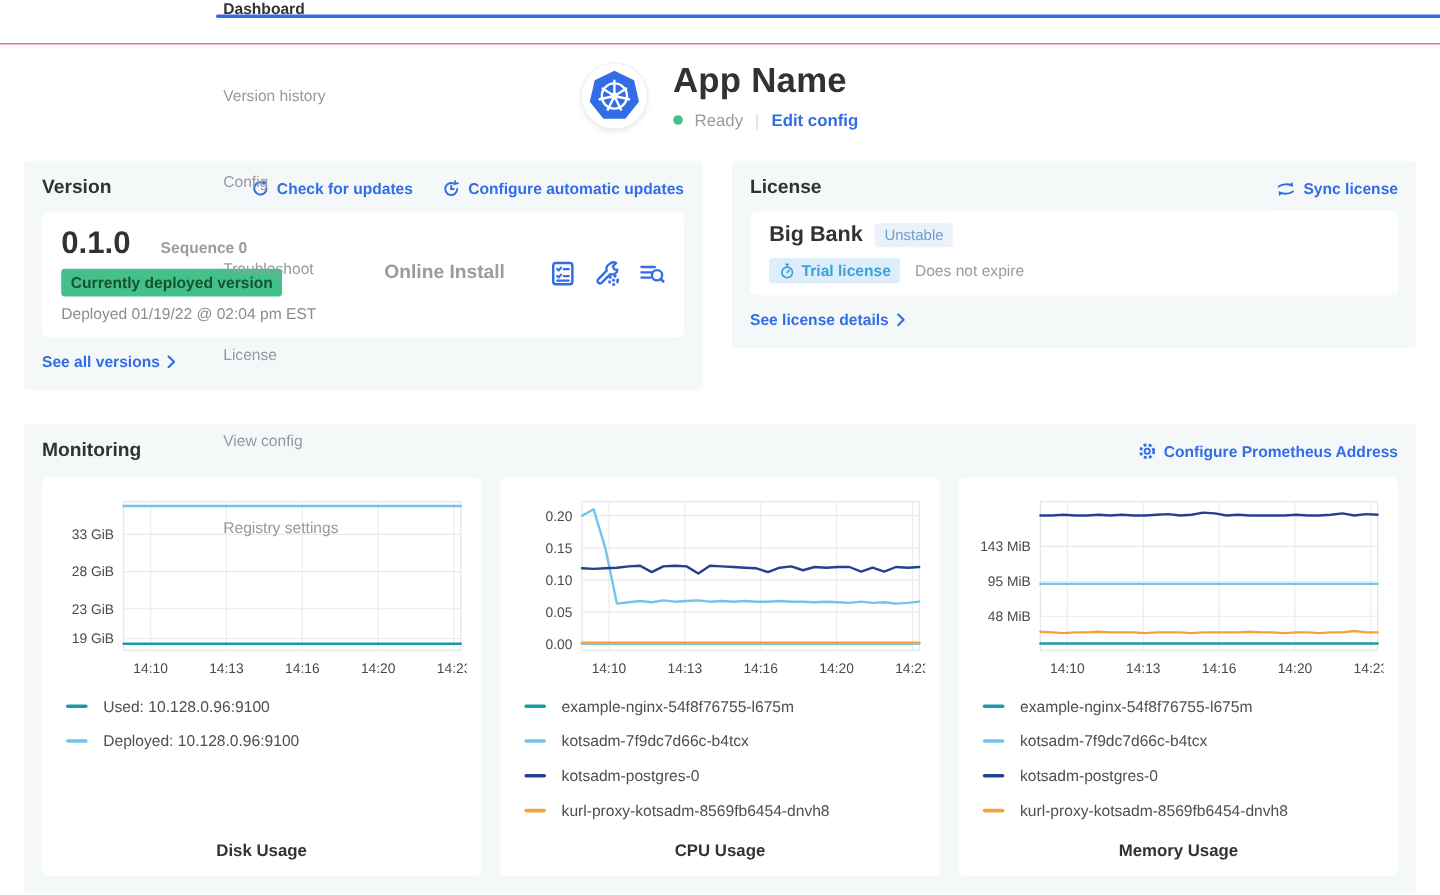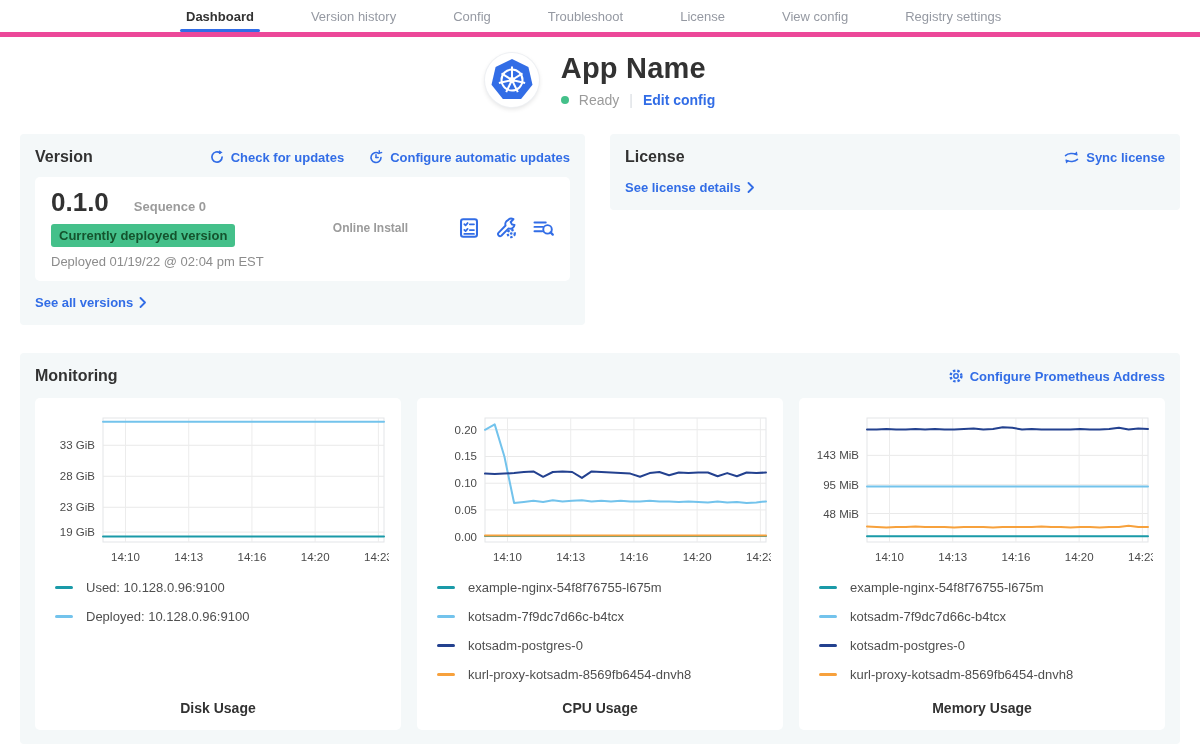--- a/index.html
+++ b/index.html
@@ -1,21 +1,21 @@
 <!DOCTYPE html>
 <html style="--accent: #326de6; --success: #44c08a; --sky: #38a3dc; --sky-bg: #ddeefa; --teal: #1a9aa8; --lightblue: #73c3ec; --navy: #23418f; --orange: #f7a13c;"><head>
 <meta charset="utf-8">
 <style>
   * { box-sizing: border-box; margin: 0; padding: 0; }
   html,body { width:1200px; height:746px; background:#fff; overflow:hidden;
     font-family:"Liberation Sans", sans-serif; color:#323232; }
 
   
-  .topnav { height:37px; border-bottom:5px solid #ec4899; display:flex;
-    align-items:stretch; padding-left:186px; gap:57px; background:#fff; }
+  .topnav { height:37px; border-bottom:1px solid #ec4899; display:flex;
+    align-items:stretch; padding-left:186px; gap:57px; background:#fff;flex-direction:column; }
   .tab { font-size:13px; color:#9599a2; display:flex; align-items:center;
     position:relative; cursor:pointer; white-space:nowrap; }
   .tab.active { color:#323232; font-weight:700; }
   .tab.active::after { content:""; position:absolute; left:-6px; right:-6px;
     bottom:0; height:3px; background:var(--accent,#326de6); border-radius:2px; }
 
   
   .app-header { display:flex; align-items:center; gap:22px; margin:15px 20px 26px;justify-content:center; }
   .logo-wrap { width:54px; height:54px; border-radius:50%; background:#fff;
     box-shadow:0 0 0 1px #eef0f3, 0 2px 5px rgba(0,0,0,.12);
@@ -41,21 +41,21 @@
 
   .white-card { background:#fff; border-radius:5px; }
   .version-card { margin-top:11px; padding:10px 16px 12px; display:flex; align-items:center; }
   .v-left { min-width:232px; }
   .v-num-row { display:flex; align-items:baseline; gap:25px; }
   .v-number { font-size:26px; font-weight:700; }
   .v-seq { font-size:13px; color:#9b9b9b;font-weight:bold; }
   .deploy-badge { display:inline-block; margin-top:6px; background:var(--success,#44c08a);
     color:#14532d; font-size:13px; font-weight:700; padding:4px 8px; border-radius:3px; }
   .deployed-at { margin-top:7px; font-size:13px; color:#8c8c8c; }
-  .v-mid { flex:1; text-align:center; font-size:12px; font-weight:700; color:#9b9b9b; }
+  .v-mid { flex:1; text-align:center; font-size:16px; font-weight:700; color:#9b9b9b; }
   .v-icons { display:flex; gap:15px; align-items:center; }
   .icon-btn { cursor:pointer; display:flex; }
   .panel-foot { margin-top:12px; }
 
   .license-card { margin-top:10px; padding:9px 16px 10px; }
   .lic-row1 { display:flex; align-items:center; gap:10px; }
   .lic-name { font-size:18px; font-weight:700; }
   .channel-badge { background:#eaf1f8; color:#6c9fd1; font-size:12.5px;
     padding:3px 8px; border-radius:3px; font-weight:400; }
   .lic-row2 { display:flex; align-items:center; gap:12px; margin-top:9px; }
@@ -200,20 +200,38 @@
         <svg width="17" height="15" viewBox="0 0 17 15">
           <path d="M2.5 5.6c2.5-2.4 8-2.6 11-1" fill="none" stroke="#326de6" stroke-width="1.5" stroke-linecap="round"></path>
           <polygon points="13.9,1.6 14.6,5.6 10.8,4.3" fill="#326de6"></polygon>
           <path d="M14.5 9.4c-2.5 2.4-8 2.6-11 1" fill="none" stroke="#326de6" stroke-width="1.5" stroke-linecap="round"></path>
           <polygon points="3.1,13.4 2.4,9.4 6.2,10.7" fill="#326de6"></polygon>
         </svg>
         <span>Sync license</span>
       </a>
     </div>
 
+    <div class="white-card license-card">
+      <div class="lic-row1">
+        <span class="lic-name">Big Bank</span>
+        <span class="channel-badge">Unstable</span>
+      </div>
+      <div class="lic-row2">
+        <span class="trial-badge">
+          <svg width="14" height="14" viewBox="0 0 14 14">
+            <circle cx="7" cy="8" r="4.4" fill="none" stroke="#38a3dc" stroke-width="1.4"></circle>
+            <line x1="7" y1="1.2" x2="7" y2="3" stroke="#38a3dc" stroke-width="1.6"></line>
+            <line x1="5.5" y1="1.2" x2="8.5" y2="1.2" stroke="#38a3dc" stroke-width="1.4"></line>
+            <line x1="7" y1="8" x2="8.8" y2="6.4" stroke="#38a3dc" stroke-width="1.4" stroke-linecap="round"></line>
+          </svg>
+          <span>Trial license</span>
+        </span>
+        <span class="expiry">Does not expire</span>
+      </div>
+    </div>
 
     <div class="panel-foot">
       <a class="link">
         <span>See license details</span>
         <svg width="8" height="11" viewBox="0 0 8 11">
           <polyline points="1.5,1 6,5.5 1.5,10" fill="none" stroke="#326de6" stroke-width="1.8" stroke-linecap="round" stroke-linejoin="round"></polyline>
         </svg>
       </a>
     </div>
   </section>

